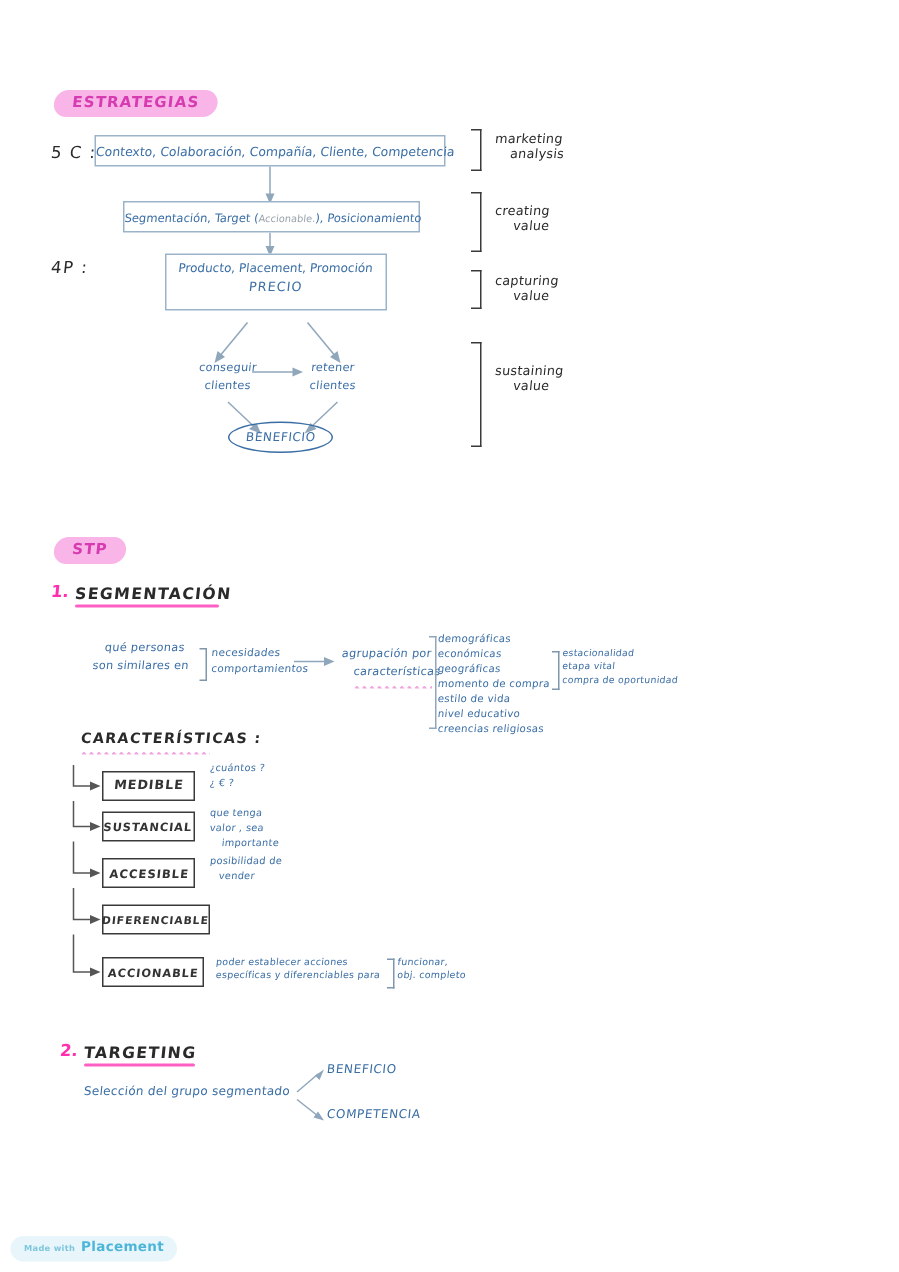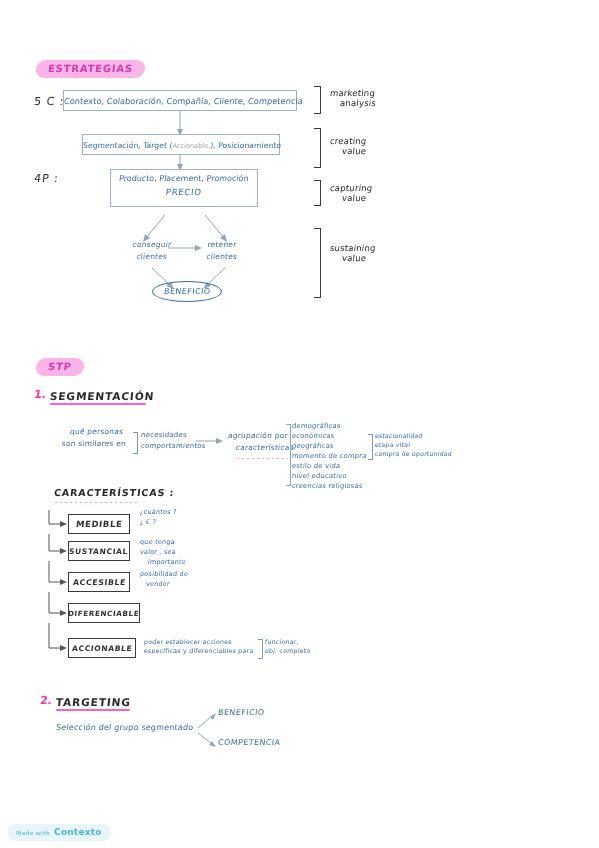--- a/index.html
+++ b/index.html
@@ -321,16 +321,16 @@
     <polygon class="arrowhead" points="216,713 210,717 213,720"></polygon>
     <line x1="198" y1="733" x2="212" y2="744"></line>
     <polygon class="arrowhead" points="216,747 212,741 209,745"></polygon>
   </svg>
 
   <div class="abs hw" style="left:218px;top:708px;font-size:8px;letter-spacing:.4px;">BENEFICIO</div>
   <div class="abs hw" style="left:218px;top:738px;font-size:8px;letter-spacing:.4px;">COMPETENCIA</div>
 
   <div class="wm">
     <span class="small">Made with</span>
-    <span class="brand">Contexto</span>
+    <span class="brand">Placement</span>
   </div>
 
 </div>
 
 </body></html>

